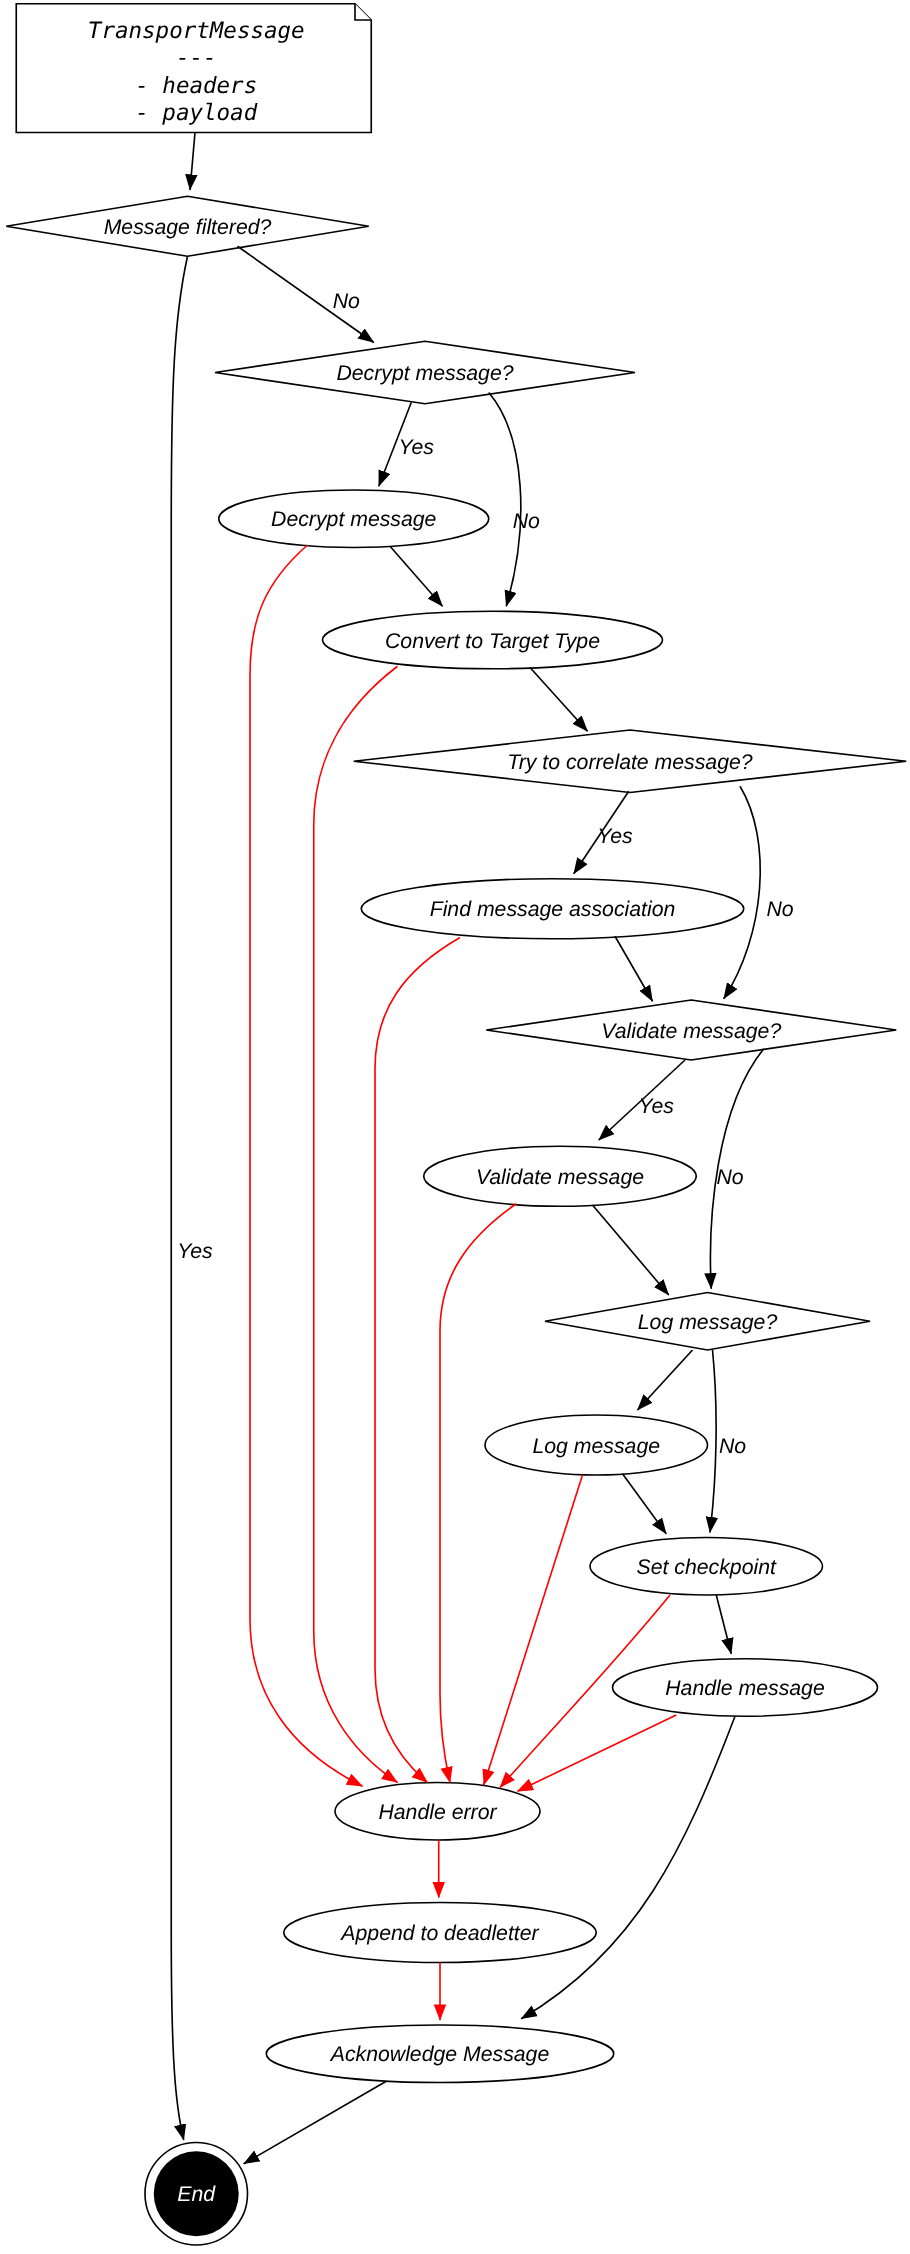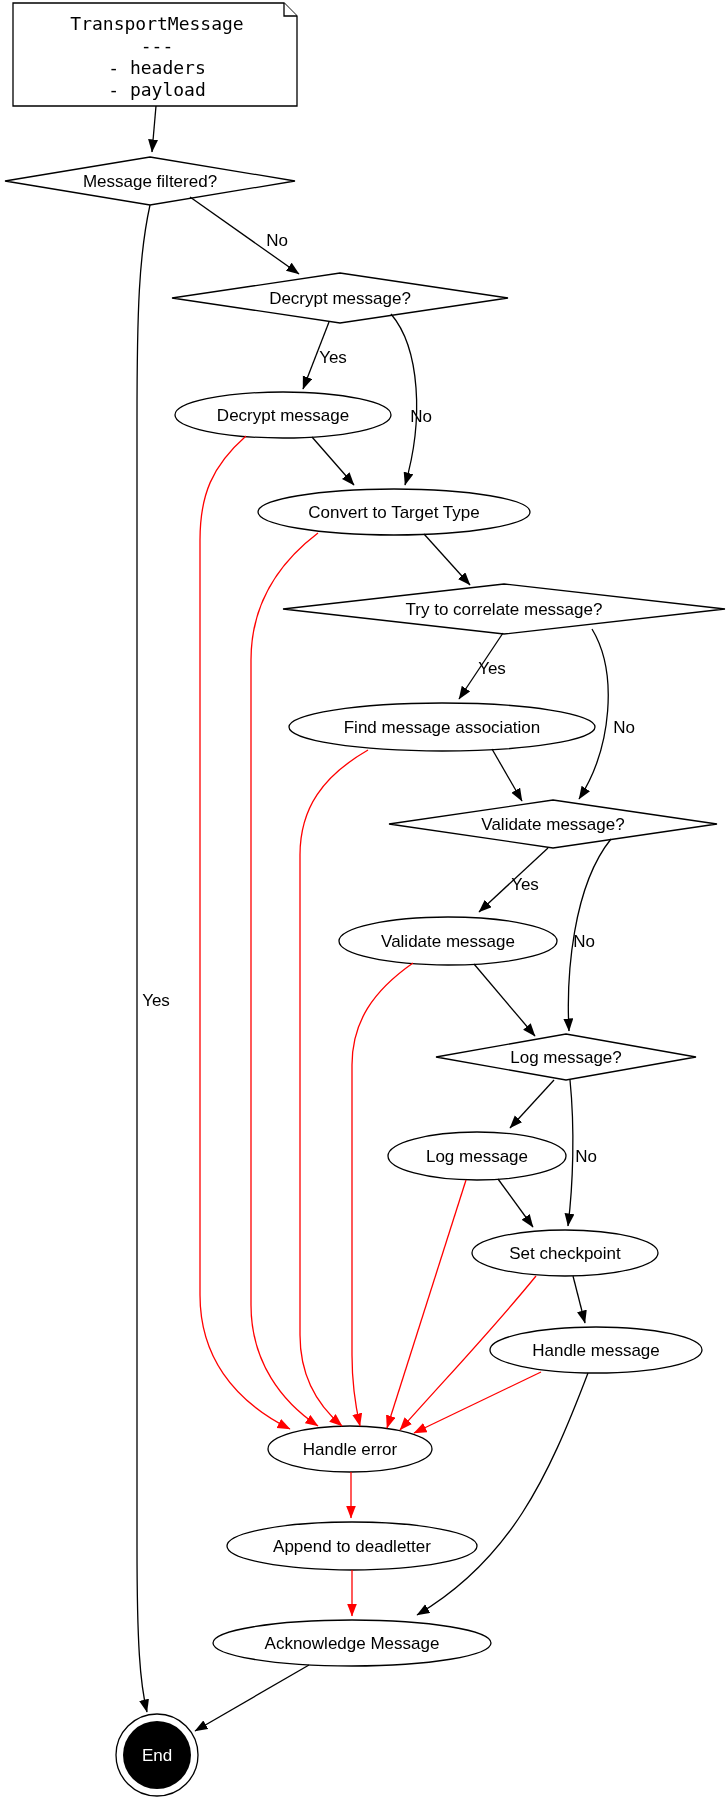--- a/index.html
+++ b/index.html
@@ -6,20 +6,21 @@
     margin: 0;
     padding: 0;
     background: #ffffff;
   }
   .diagram-wrap {
     width: 728px;
     height: 1803px;
     position: relative;
     background: #ffffff;
     font-family: "Liberation Sans", sans-serif;
+    font-style: italic;
   }
   svg text {
     font-family: "Liberation Sans", sans-serif;
     font-size: 17px;
     fill: #000000;
   }
   svg text.note-line {
     font-family: "DejaVu Sans Mono", monospace;
     font-size: 18px;
   }

